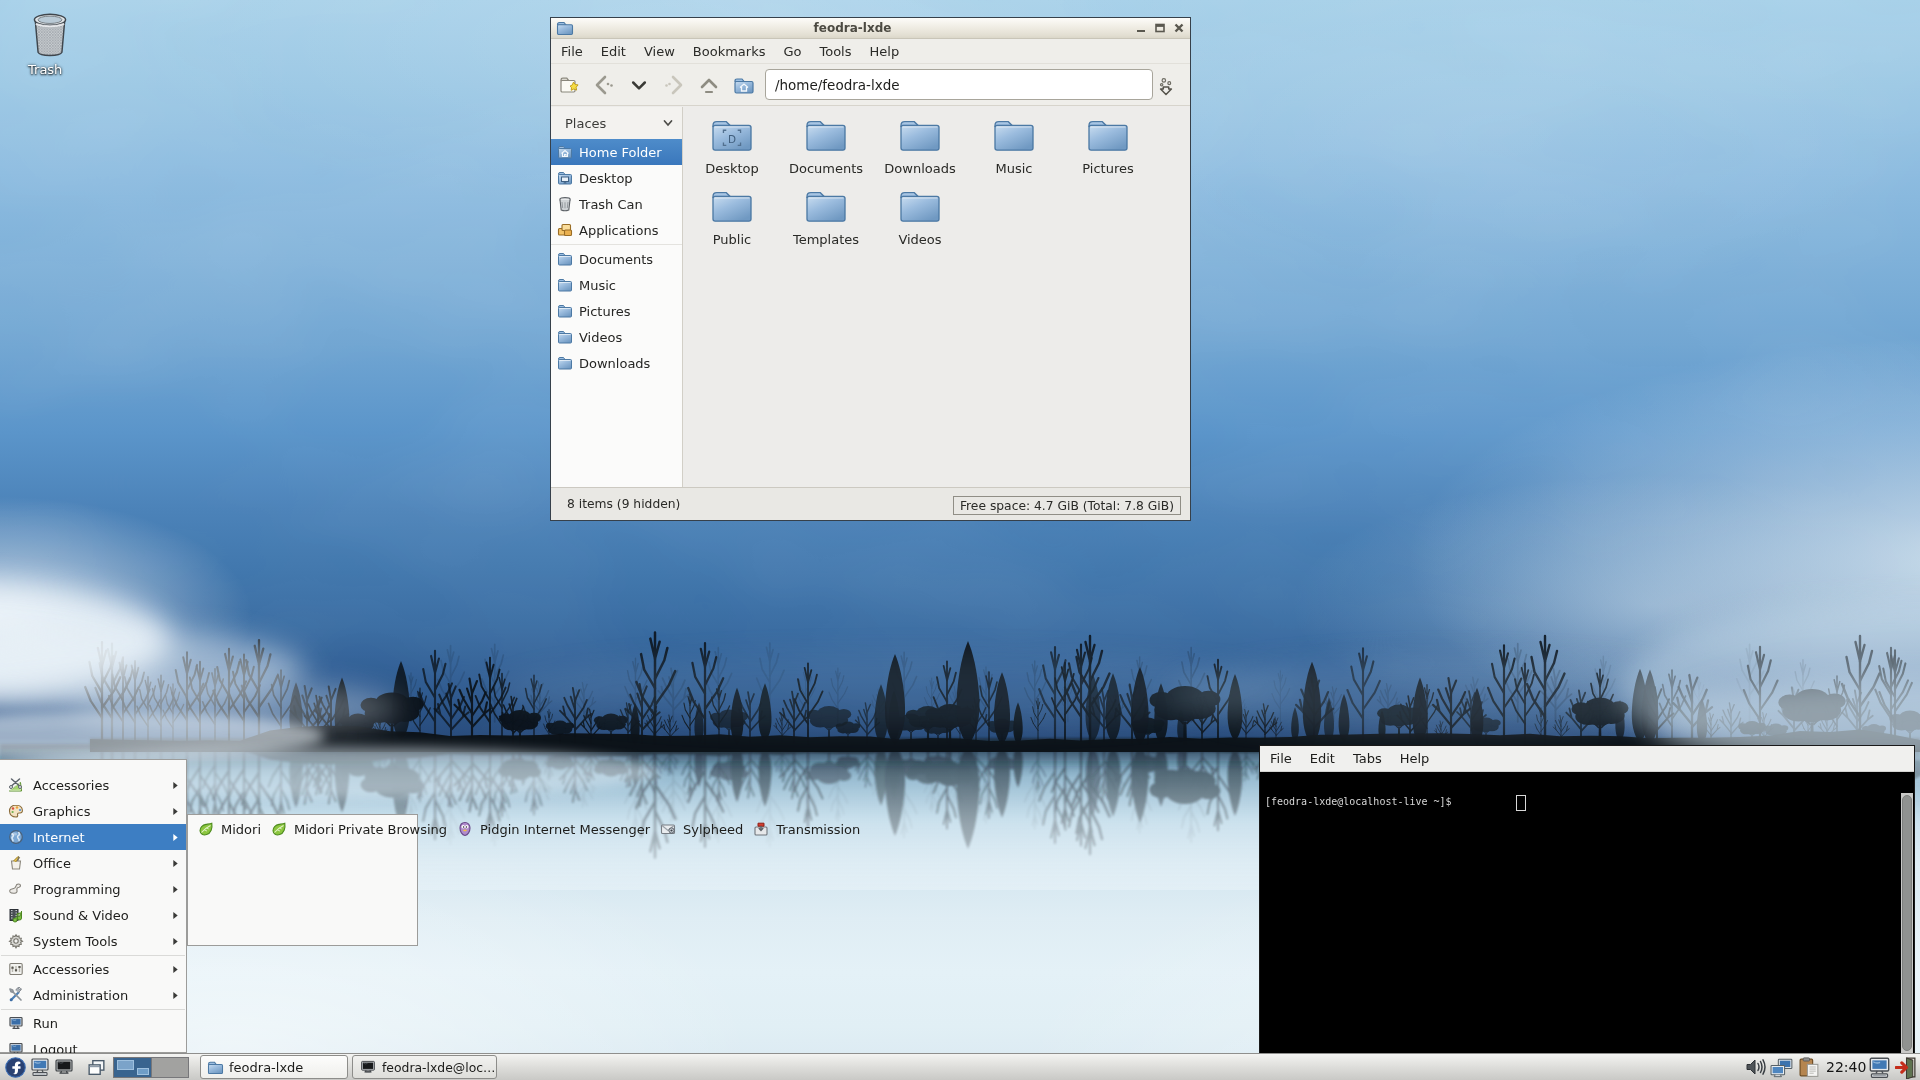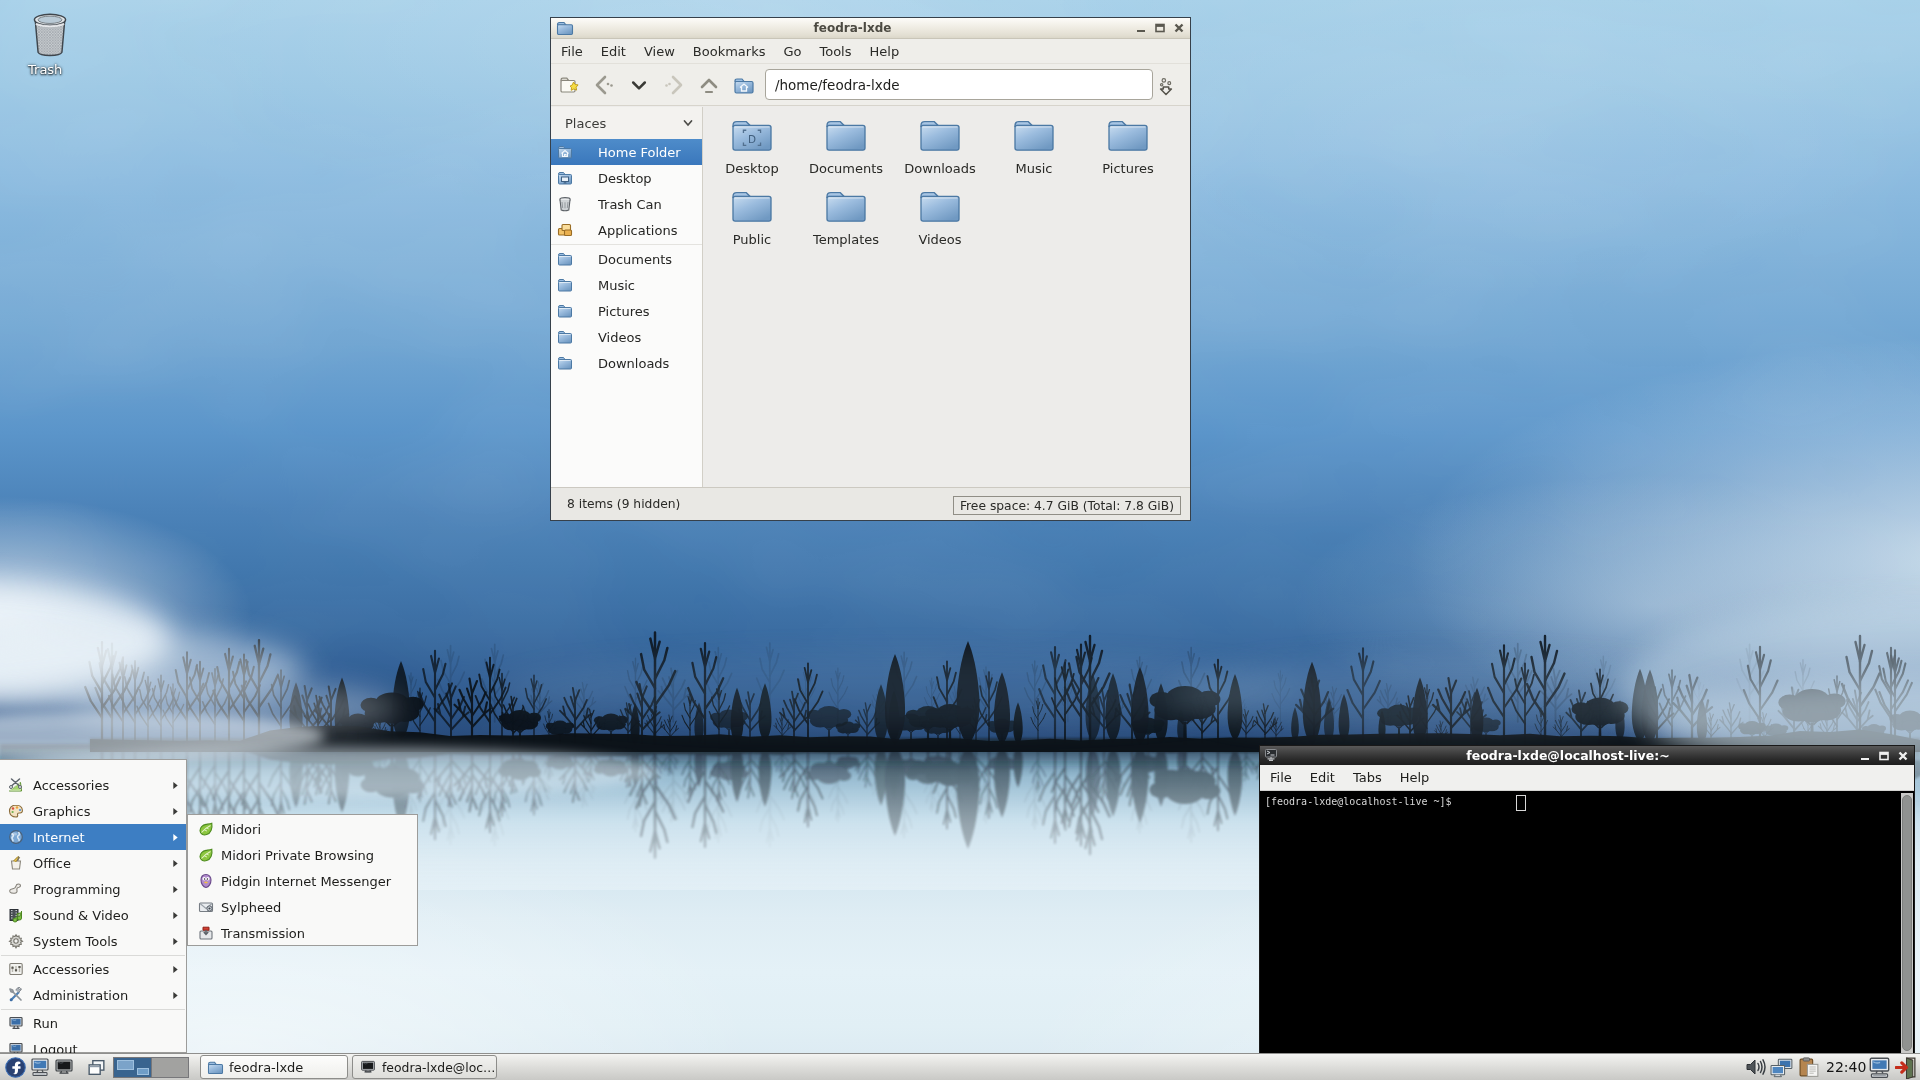--- a/index.html
+++ b/index.html
@@ -38,26 +38,26 @@
 #fm .titlebar .title { left:26px; right:62px; font-weight:bold; font-size:12px; color:#4c4a42; }
 #fm .win-btn svg { stroke:#5a584f; fill:#5a584f; }
 #fm-icon { position:absolute; left:5px; top:2px; }
 #fm-menubar { height:25px; background:#efeeea; display:flex; align-items:center; padding-left:1px; border-bottom:1px solid #e2e0da;}
 #fm-menubar .mitem { padding:3px 9px; color:#2b2b28; }
 #fm-toolbar { height:42px; background:#efeeea; border-bottom:1px solid #d7d4cc; position:relative; display:flex; align-items:center; }
 .tbtn { width:35px; height:34px; flex:0 0 auto; display:flex; align-items:center; justify-content:center; }
 #fm-path { position:absolute; left:214px; top:5px; width:388px; height:31px; background:#fff; border:1px solid #a8a59b; border-radius:4px; display:flex; align-items:center; padding-left:9px; font-size:13.5px; color:#1d1d1b; }
 #fm-jump { position:absolute; right:7px; top:7px; }
 #fm-body { position:absolute; left:0; top:89px; right:0; bottom:33px; display:flex; }
-#fm-sidebar { width:152px; background:#fbfbfa; border-right:1px solid #d2cfc7; }
+#fm-sidebar { width:132px; background:#fbfbfa; border-right:1px solid #d2cfc7; }
 #places-header { height:32px; display:flex; align-items:center; padding:0 8px 0 14px; color:#3c3c39; background:#f3f2ef; }
 #places-header svg { margin-left:auto; }
 .place { height:26px; display:flex; align-items:center; padding-left:6px; color:#262624; white-space:nowrap; }
 .place svg { flex:0 0 auto; }
-.place .plabel { margin-left:25px; }
+.place .plabel { margin-left:6px; }
 .place.selected { background:linear-gradient(180deg,#4e8cca,#3a77bc); color:#fff; }
 .side-sep { height:1px; background:#e4e3df; margin:1px 0; }
 #fm-iconview { flex:1; background:#edecea; position:relative; }
 .fcell { position:absolute; width:94px; text-align:center; }
 .fcell .flabel { margin-top:4px; font-size:13px; color:#2a2a27; }
 #fm-status { position:absolute; left:0; right:0; bottom:0; height:33px; background:#e9e8e4; border-top:1px solid #ccc9c1; display:flex; align-items:center; }
 #fm-status .left { padding-left:16px; color:#2a2a27; font-size:12.3px; }
 #free-space { position:absolute; right:9px; top:8px; height:19px; border:1px solid #908e86; display:flex; align-items:center; padding:0 6px; color:#2a2a27; font-size:12.3px; }
 
 
@@ -74,21 +74,21 @@
 #term-scroll { position:absolute; right:1px; top:1px; width:12px; bottom:1px; background:#c9c9c7; }
 #term-thumb { position:absolute; left:1px; right:1px; top:2px; bottom:2px; background:#909290; border-radius:6px; border:1px solid #7e807e; }
 
 
 #startmenu { position:absolute; left:0; top:759px; width:187px; height:294px; background:#f9f9f8; border:1px solid #9c9c9a; border-left:none; display:flex; flex-direction:column; padding-top:12px; }
 .menurow { height:26px; display:flex; align-items:center; padding-left:8px; position:relative; color:#1d1d1b; flex:0 0 auto; }
 .menurow .mlabel { margin-left:9px; white-space:nowrap; }
 .menurow .arrow { position:absolute; right:7px; }
 .menurow.hl { background:#3d7ec3; color:#fff; }
 .menu-sep { height:1px; background:#dadad8; margin:1px 1px 0 1px; flex:0 0 auto; }
-#submenu { position:absolute; left:187px; top:814px; width:231px; height:132px; background:#f9f9f8; border:1px solid #9c9c9a; display:flex; flex-direction:column; padding-top:1px; }
+#submenu { position:absolute; left:187px; top:814px; width:231px; height:132px; background:#f9f9f8; border:1px solid #9c9c9a; display:flex; flex-direction:row; padding-top:1px; }
 #submenu .menurow { padding-left:10px; }
 #submenu .mlabel { margin-left:7px; }
 
 
 #taskbar { position:absolute; left:0; top:1053px; width:1920px; height:27px; background:linear-gradient(180deg,#f4f4f2 0%, #e4e4e1 35%, #d3d3d0 75%, #c9c9c6 100%); border-top:1px solid #8f8f8d; }
 .tb-item { position:absolute; top:0; height:26px; display:flex; align-items:center; justify-content:center; }
 .taskbtn { position:absolute; top:1px; height:24px; border:1px solid #8d8d8a; border-radius:3px; display:flex; align-items:center; padding:0 6px; gap:5px; overflow:hidden; }
 .taskbtn .tlabel { font-size:13px; color:#1c1c1a; white-space:nowrap; }
 .taskbtn svg { flex:0 0 auto; }
 #task1 { left:200px; width:148px; background:linear-gradient(180deg,#fdfdfc,#efefec); }
@@ -845,43 +845,20 @@
       </div>
     </div>
   </div>
   <div id="fm-status">
     <span class="left">8 items (9 hidden)</span>
     <span id="free-space">Free space: 4.7 GiB (Total: 7.8 GiB)</span>
   </div>
 </div>
 
 <div id="term" class="window">
-  <div class="titlebar">
-    <svg id="term-icon" width="14" height="14" viewBox="0 0 14 14">
-        <use href="#sym-termicon"></use>
-      </svg>
-    <span class="title">feodra-lxde@localhost-live:~</span>
-    <span class="win-buttons">
-      <span class="win-btn">
-          <svg width="10" height="10" viewBox="0 0 10 10">
-            <use href="#sym-min"></use>
-          </svg>
-        </span>
-      <span class="win-btn">
-          <svg width="10" height="10" viewBox="0 0 10 10">
-            <use href="#sym-max"></use>
-          </svg>
-        </span>
-      <span class="win-btn">
-          <svg width="10" height="10" viewBox="0 0 10 10">
-            <use href="#sym-close"></use>
-          </svg>
-        </span>
-    </span>
-  </div>
   <div id="term-menubar">
     <span class="mitem">File</span>
     <span class="mitem">Edit</span>
     <span class="mitem">Tabs</span>
     <span class="mitem">Help</span>
   </div>
   <div id="term-body">
     <span id="term-text">[feodra-lxde@localhost-live ~]$</span>
     <span id="term-cursor"></span>
     <div id="term-scroll">

